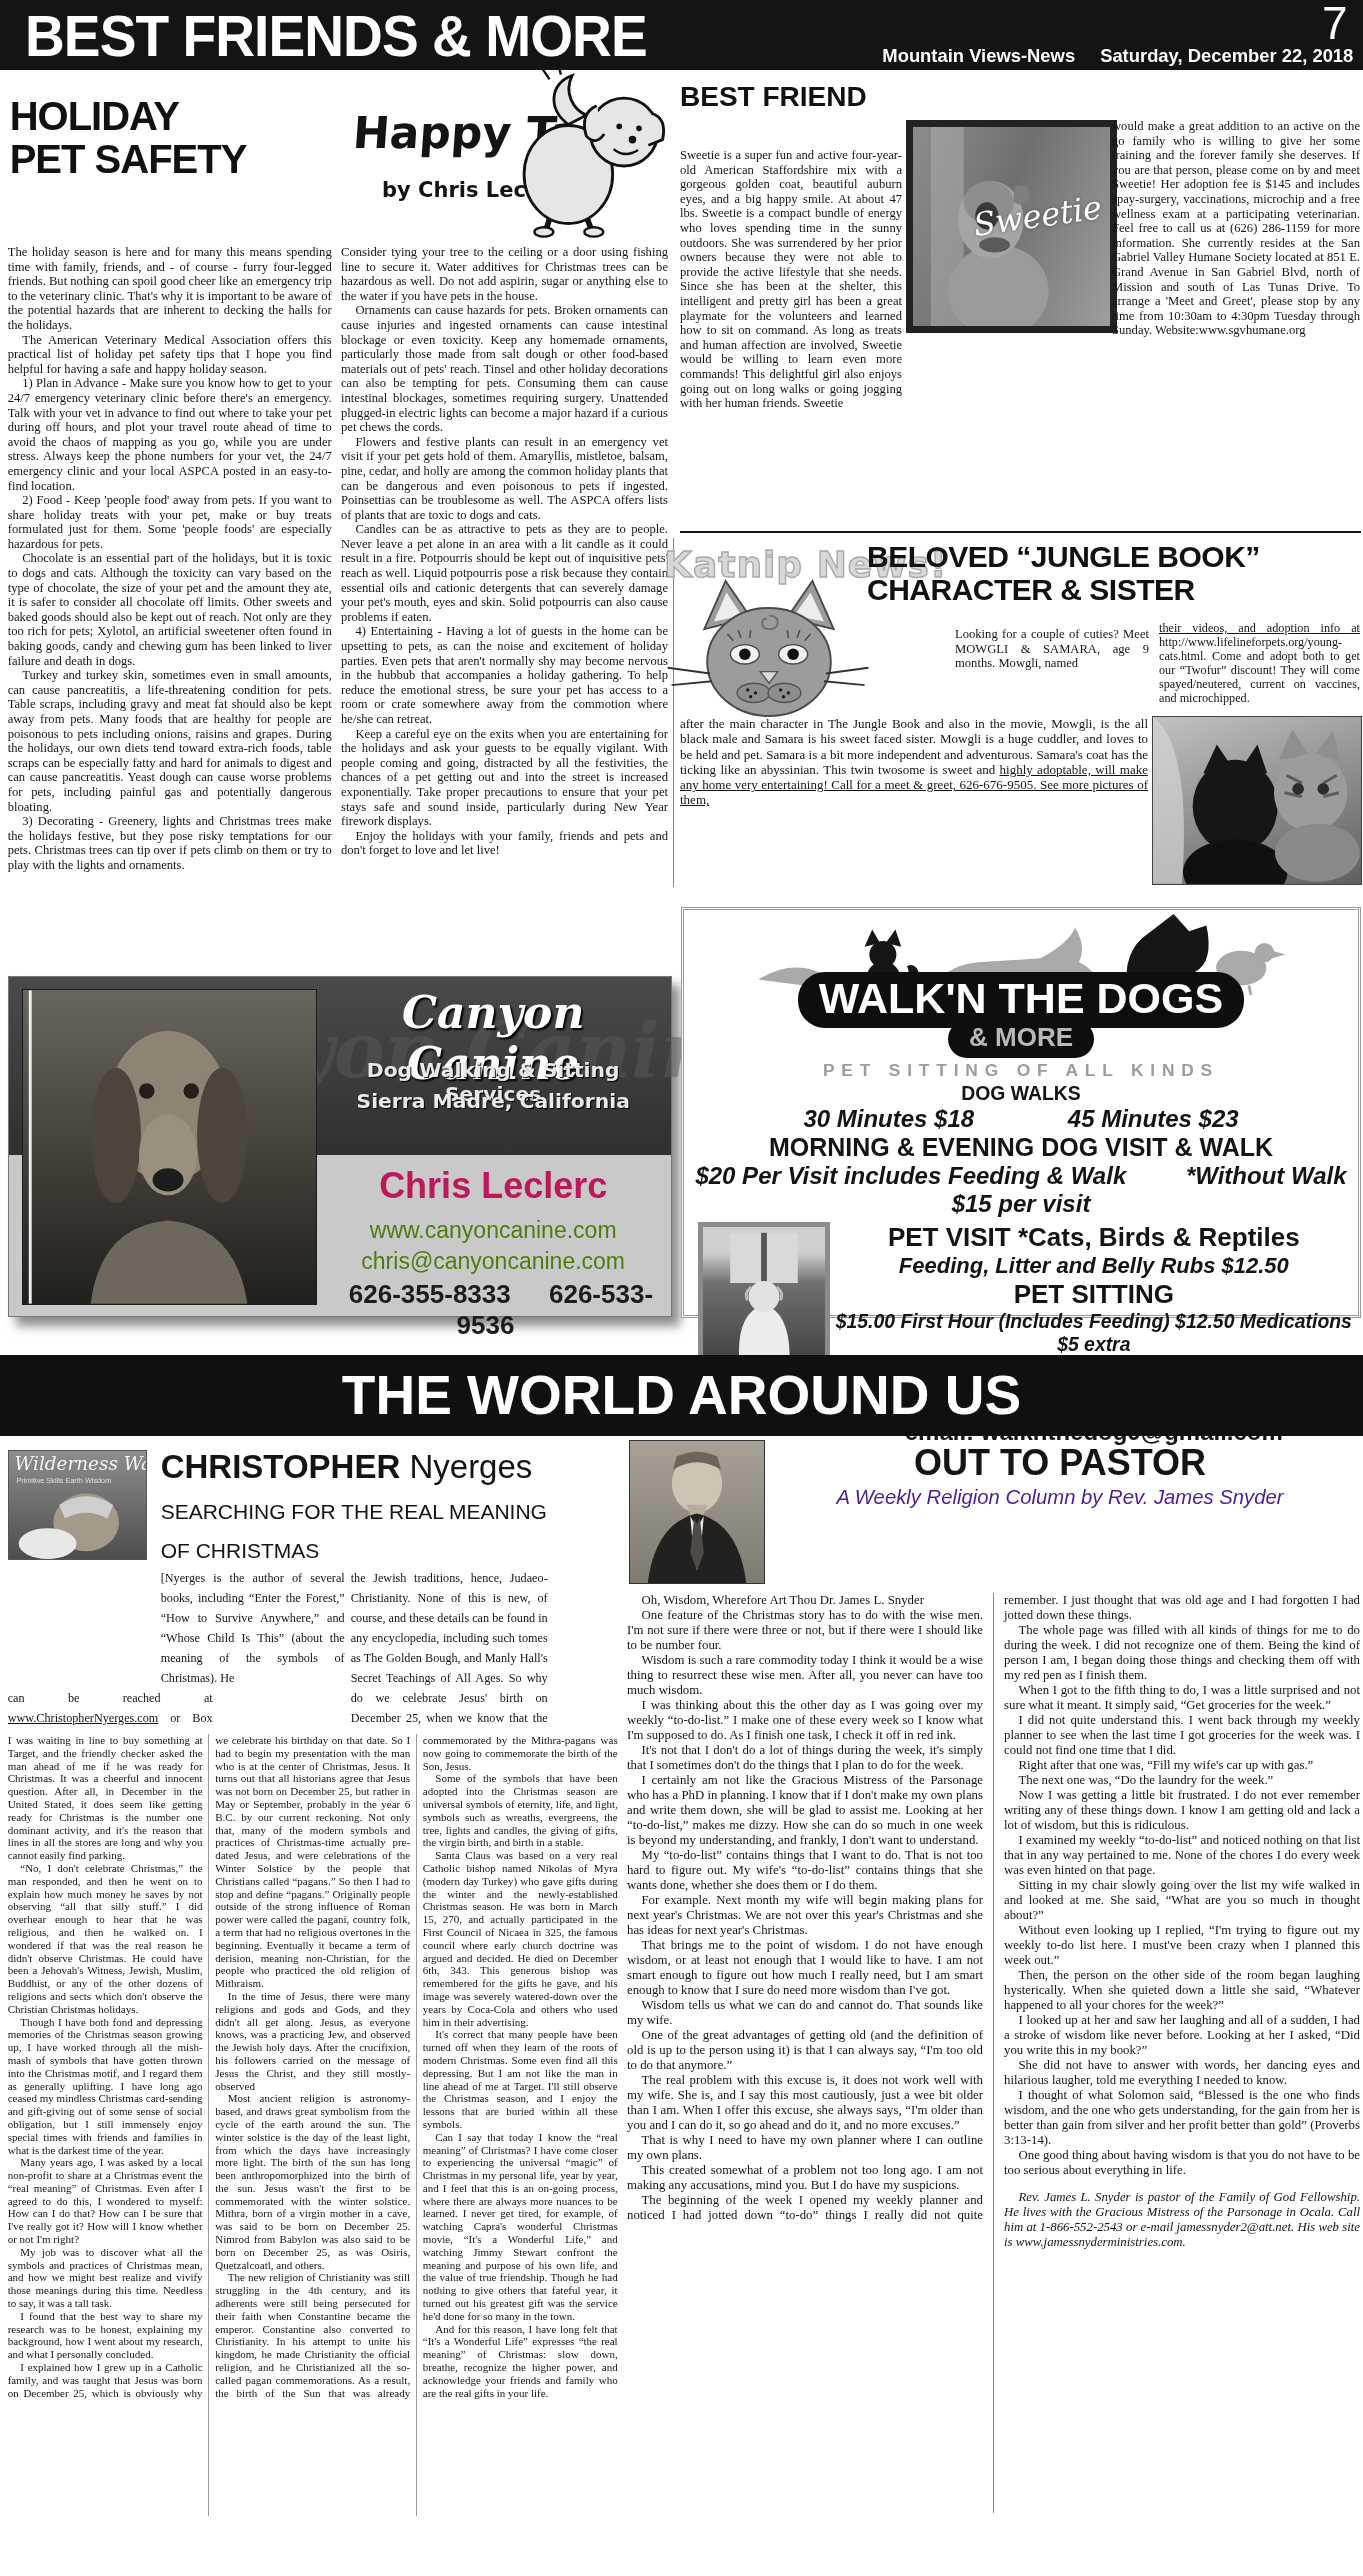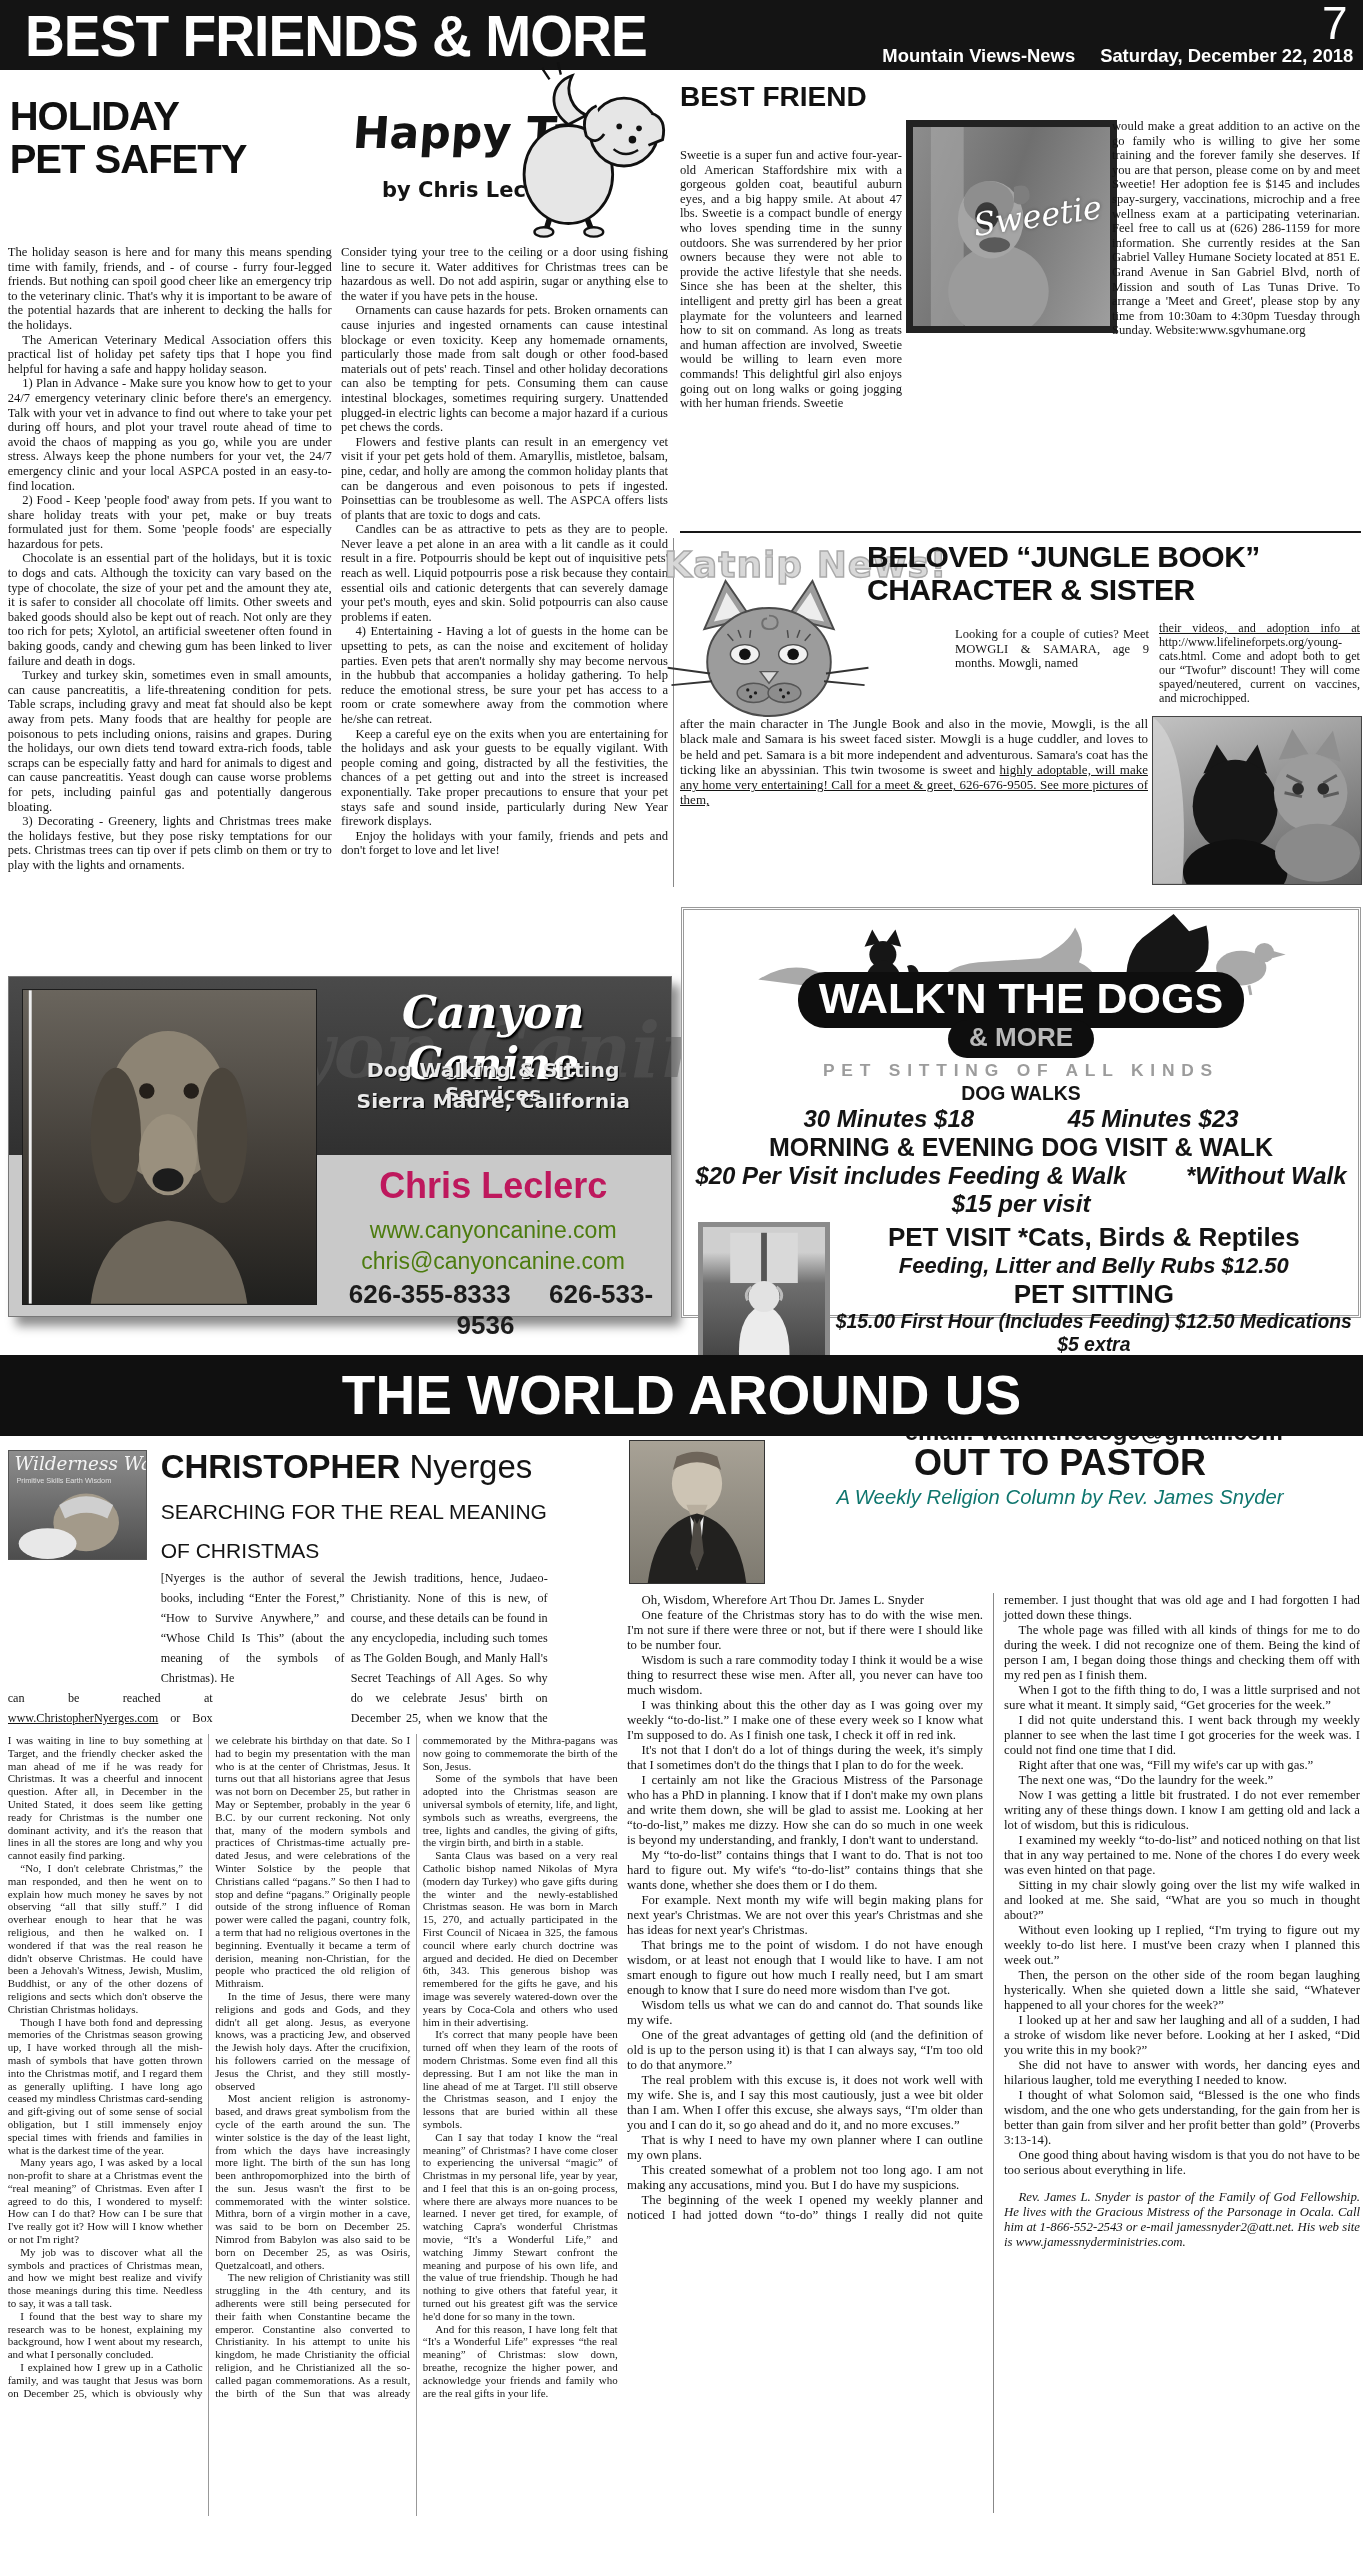--- a/index.html
+++ b/index.html
@@ -72,21 +72,21 @@
   .ny-author b{font-weight:800;}
   .ny-head{font-family:"Liberation Sans",sans-serif;font-weight:400;font-size:21px;line-height:39px;}
   .mini-col{font-size:12.2px;line-height:20px;text-align:justify;overflow:hidden;}
   .ny-body{column-count:3;column-gap:12.6px;column-rule:1px solid #999;font-size:11px;line-height:12.8px;text-align:justify;overflow:hidden;}
   .ny-body p{margin:0;text-indent:12.6px;}
   .ny-body p:first-child{text-indent:0;}
   
   .pastor-photo{left:1.9px;top:0;width:134px;height:142px;border:1px solid #333;background:linear-gradient(#a8a296,#7e7a70);}
   .pastor-title{left:136px;top:1.9px;width:594px;text-align:center;}
   .pastor-title h3{margin:0;font-family:"Liberation Sans",sans-serif;font-weight:800;font-size:36px;letter-spacing:0;}
-  .pastor-sub{font-family:"Liberation Sans",sans-serif;font-style:italic;font-weight:400;font-size:20.3px;color:#0f766e;margin-top:1.9px;}
+  .pastor-sub{font-family:"Liberation Sans",sans-serif;font-style:italic;font-weight:400;font-size:20.3px;color:#4c1d95;margin-top:1.9px;}
   .pastor-cols{left:0;top:153px;width:733px;height:920px;column-count:2;column-gap:21px;column-rule:1px solid #888;
         font-size:12.8px;line-height:15px;text-align:justify;overflow:hidden;}
   .pastor-cols p{margin:0;text-indent:14.5px;}
   .pastor-cols .bio{font-style:italic;margin-top:11.6px;}
   .vrule{background:#888;width:1px;}
   .hrule{background:#161616;height:1.9px;}
   .footer{left:0;top:2529px;width:1363px;height:41px;display:flex;align-items:center;gap:27px;padding-left:9.7px;box-sizing:border-box;}
   .footer .f-name{font-family:"Liberation Sans",sans-serif;font-size:17.4px;color:#111;}
   .footer .f-addr{font-family:"Liberation Sans",sans-serif;font-size:15px;color:#111;}
   .footer .f-em{font-family:"Liberation Serif",serif;font-weight:700;font-style:italic;font-size:16px;}

